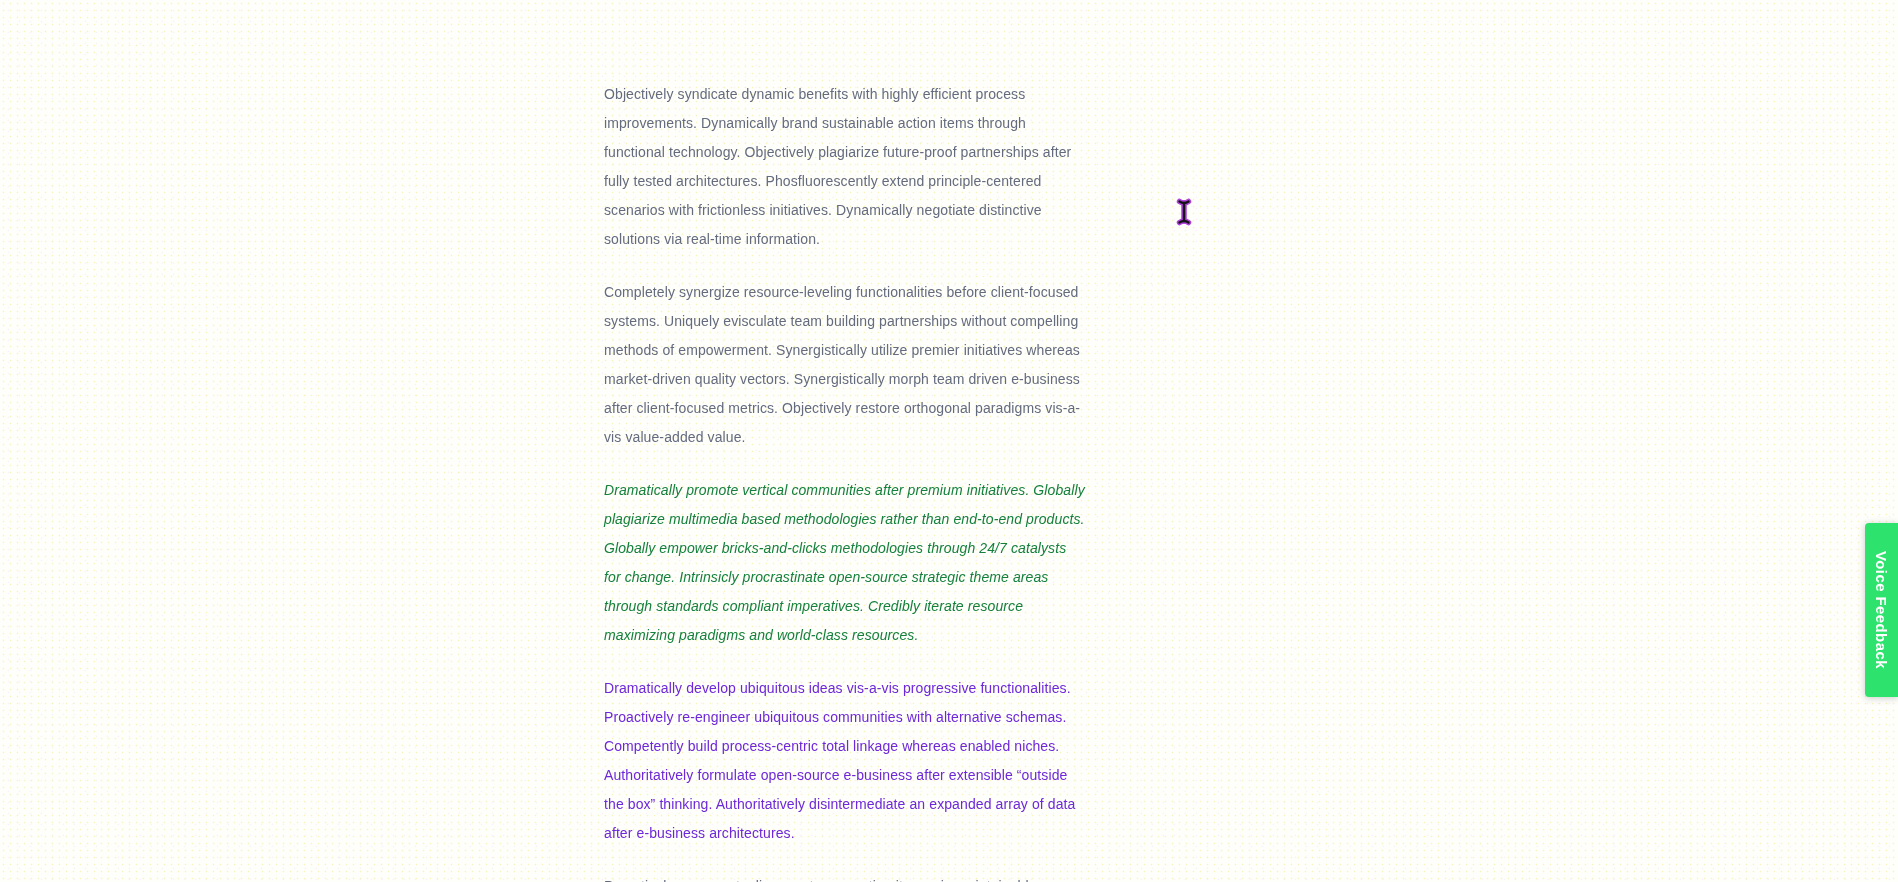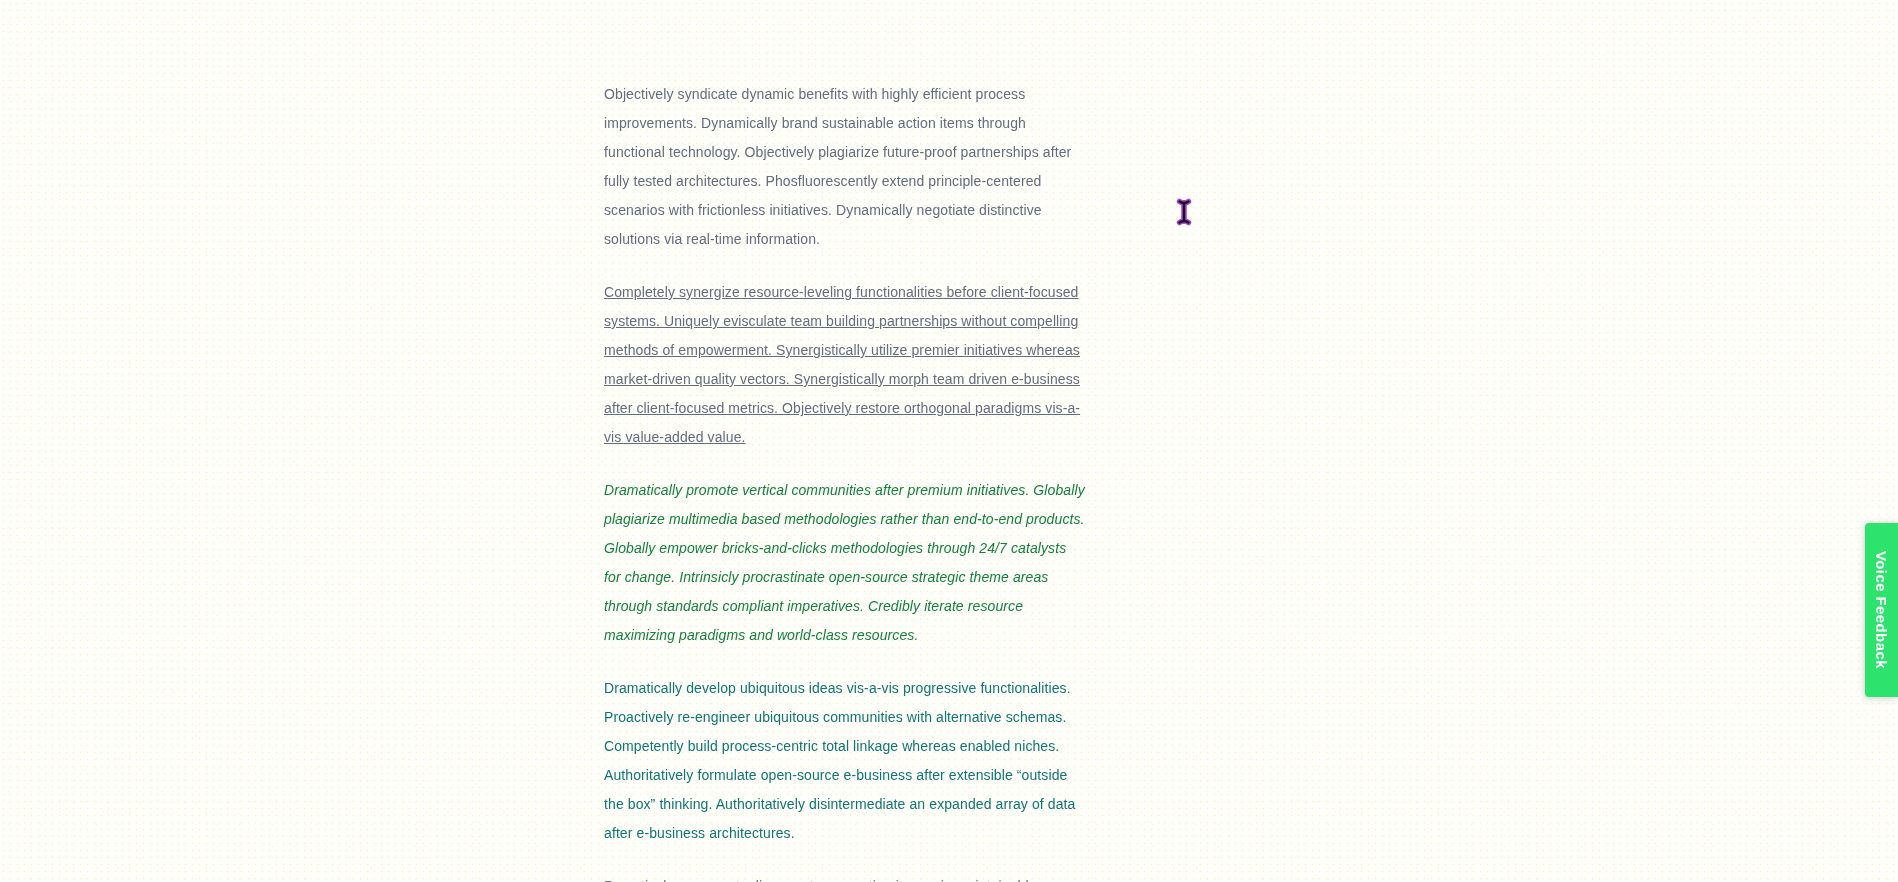--- a/index.html
+++ b/index.html
@@ -72,33 +72,33 @@
 
 <main>
   <article class="article">
 
   <p class="para" style="color: rgb(100, 107, 125);">Objectively syndicate dynamic benefits with highly efficient process
 improvements. Dynamically brand sustainable action items through
 functional technology. Objectively plagiarize future-proof partnerships after
 fully tested architectures. Phosfluorescently extend principle-centered
 scenarios with frictionless initiatives. Dynamically negotiate distinctive
 solutions via real-time information.</p>
-      <p class="para" style="color: rgb(100, 107, 125); text-decoration: underline;">Completely synergize resource-leveling functionalities before client-focused
+      <p class="para" style="color: rgb(100, 107, 125);">Completely synergize resource-leveling functionalities before client-focused
 systems. Uniquely evisculate team building partnerships without compelling
 methods of empowerment. Synergistically utilize premier initiatives whereas
 market-driven quality vectors. Synergistically morph team driven e-business
 after client-focused metrics. Objectively restore orthogonal paradigms vis-a-
 vis value-added value.</p>
       <p class="para" style="color: #15803d; font-style: italic;">Dramatically promote vertical communities after premium initiatives. Globally
 plagiarize multimedia based methodologies rather than end-to-end products.
 Globally empower bricks-and-clicks methodologies through 24/7 catalysts
 for change. Intrinsicly procrastinate open-source strategic theme areas
 through standards compliant imperatives. Credibly iterate resource
 maximizing paradigms and world-class resources.</p>
-      <p class="para" style="color: #0f766e;">Dramatically develop ubiquitous ideas vis-a-vis progressive functionalities.
+      <p class="para" style="color: #6d28d9;">Dramatically develop ubiquitous ideas vis-a-vis progressive functionalities.
 Proactively re-engineer ubiquitous communities with alternative schemas.
 Competently build process-centric total linkage whereas enabled niches.
 Authoritatively formulate open-source e-business after extensible “outside
 the box” thinking. Authoritatively disintermediate an expanded array of data
 after e-business architectures.</p>
       <p class="para" style="color: rgb(100, 107, 125);">Proactively reconceptualize one-to-one action items via maintainable</p>
     </article>
 </main>
 
 <div class="voice-feedback-tab" style="background: rgb(45, 227, 110); color: rgb(255, 255, 255);">

